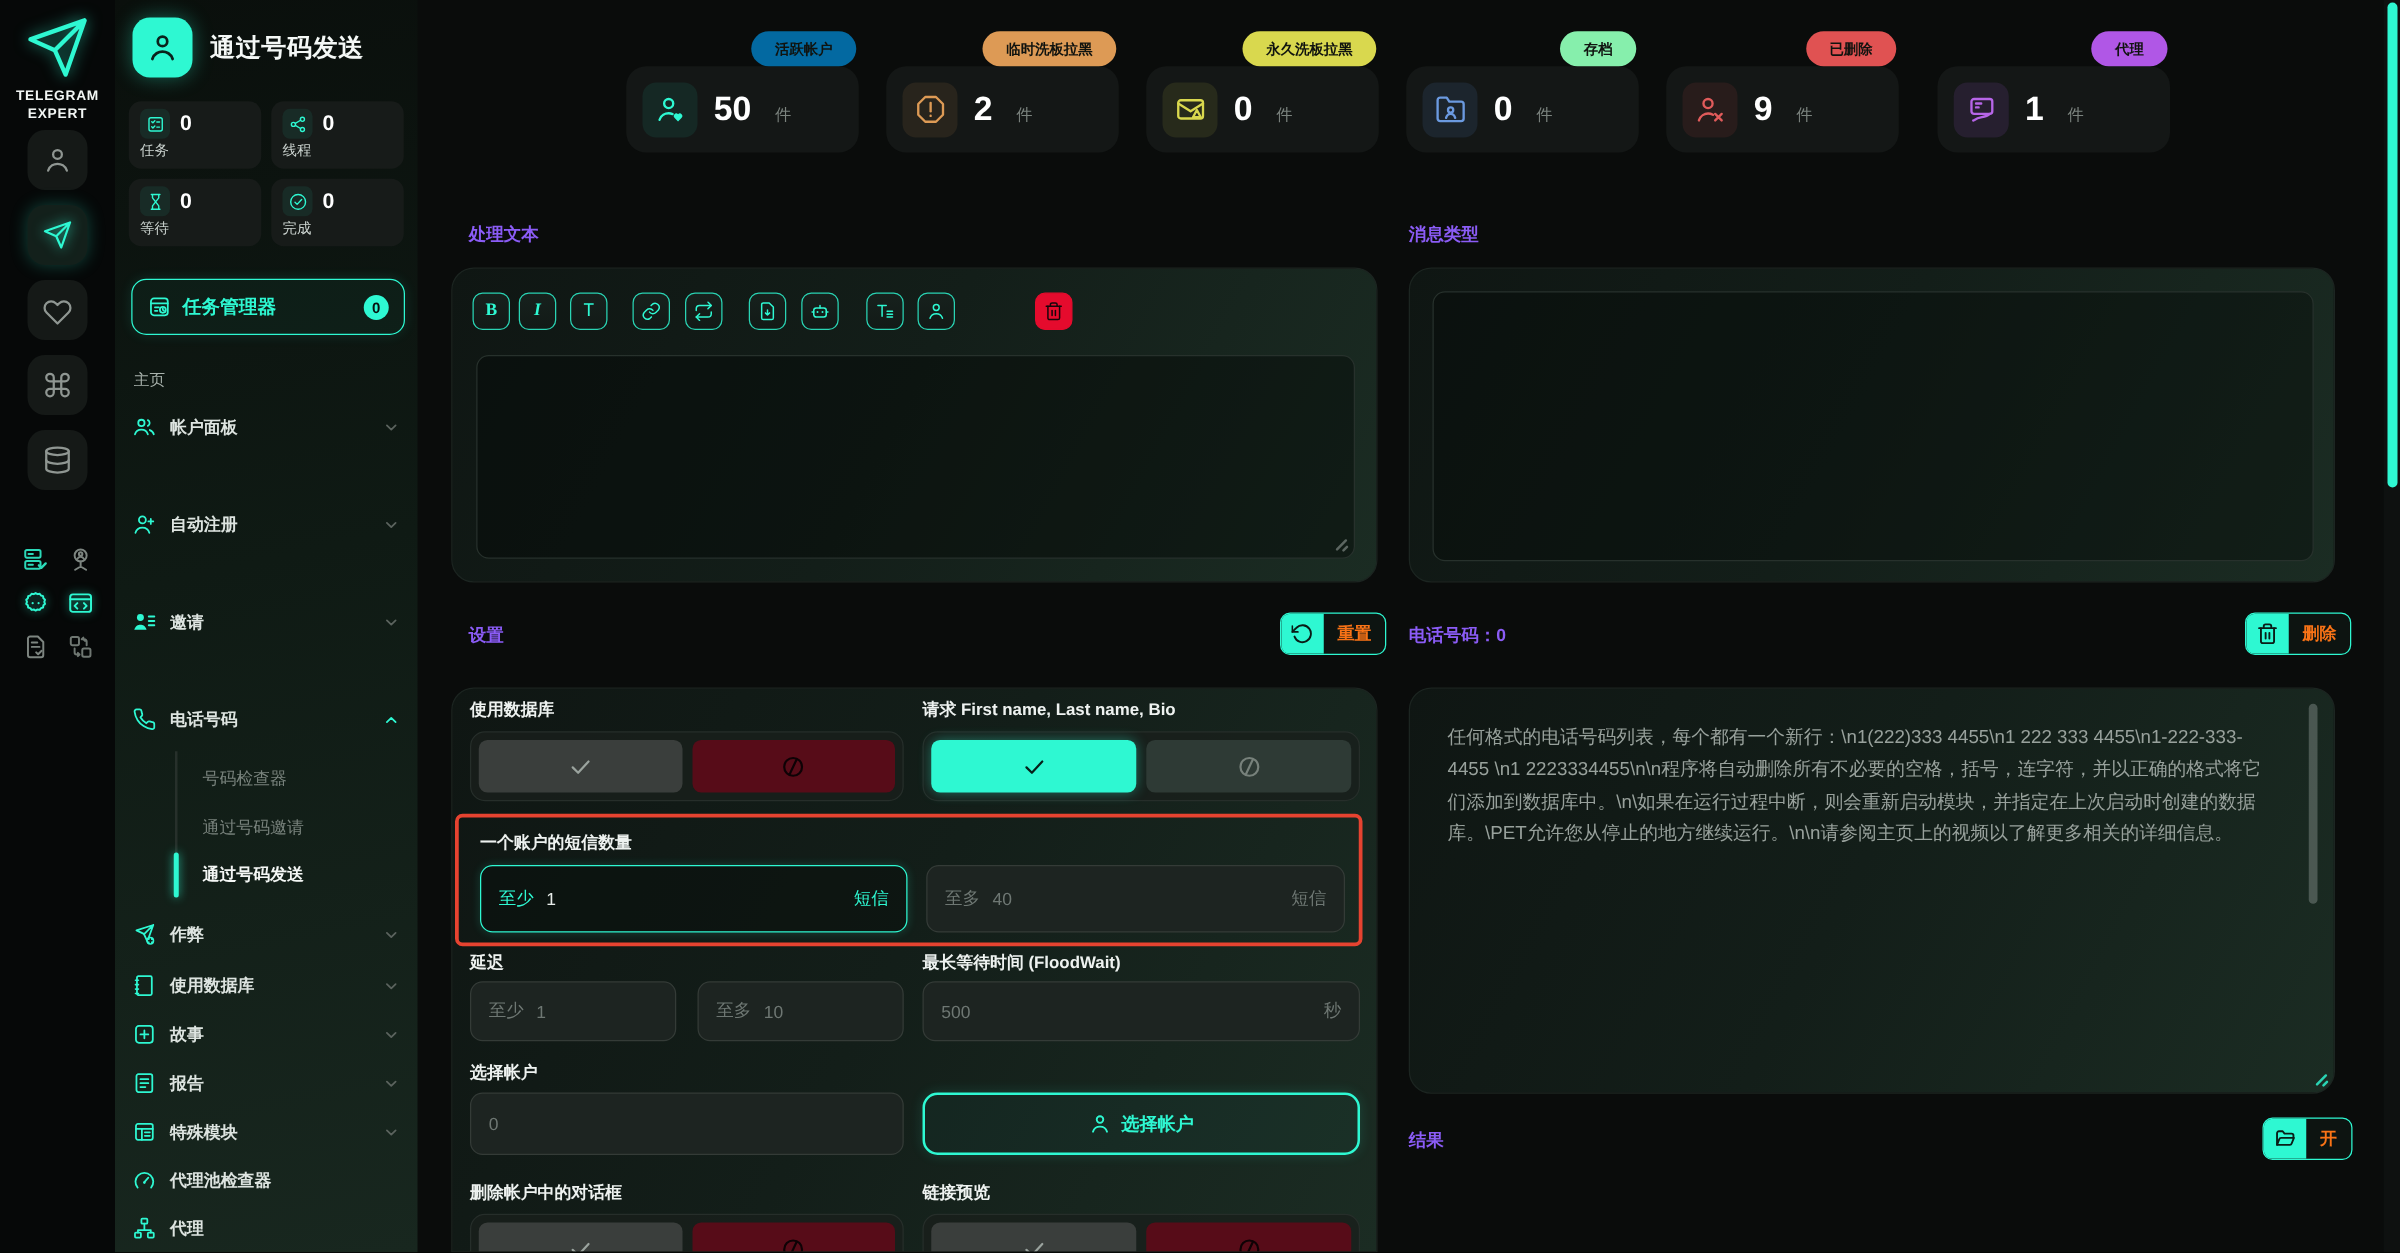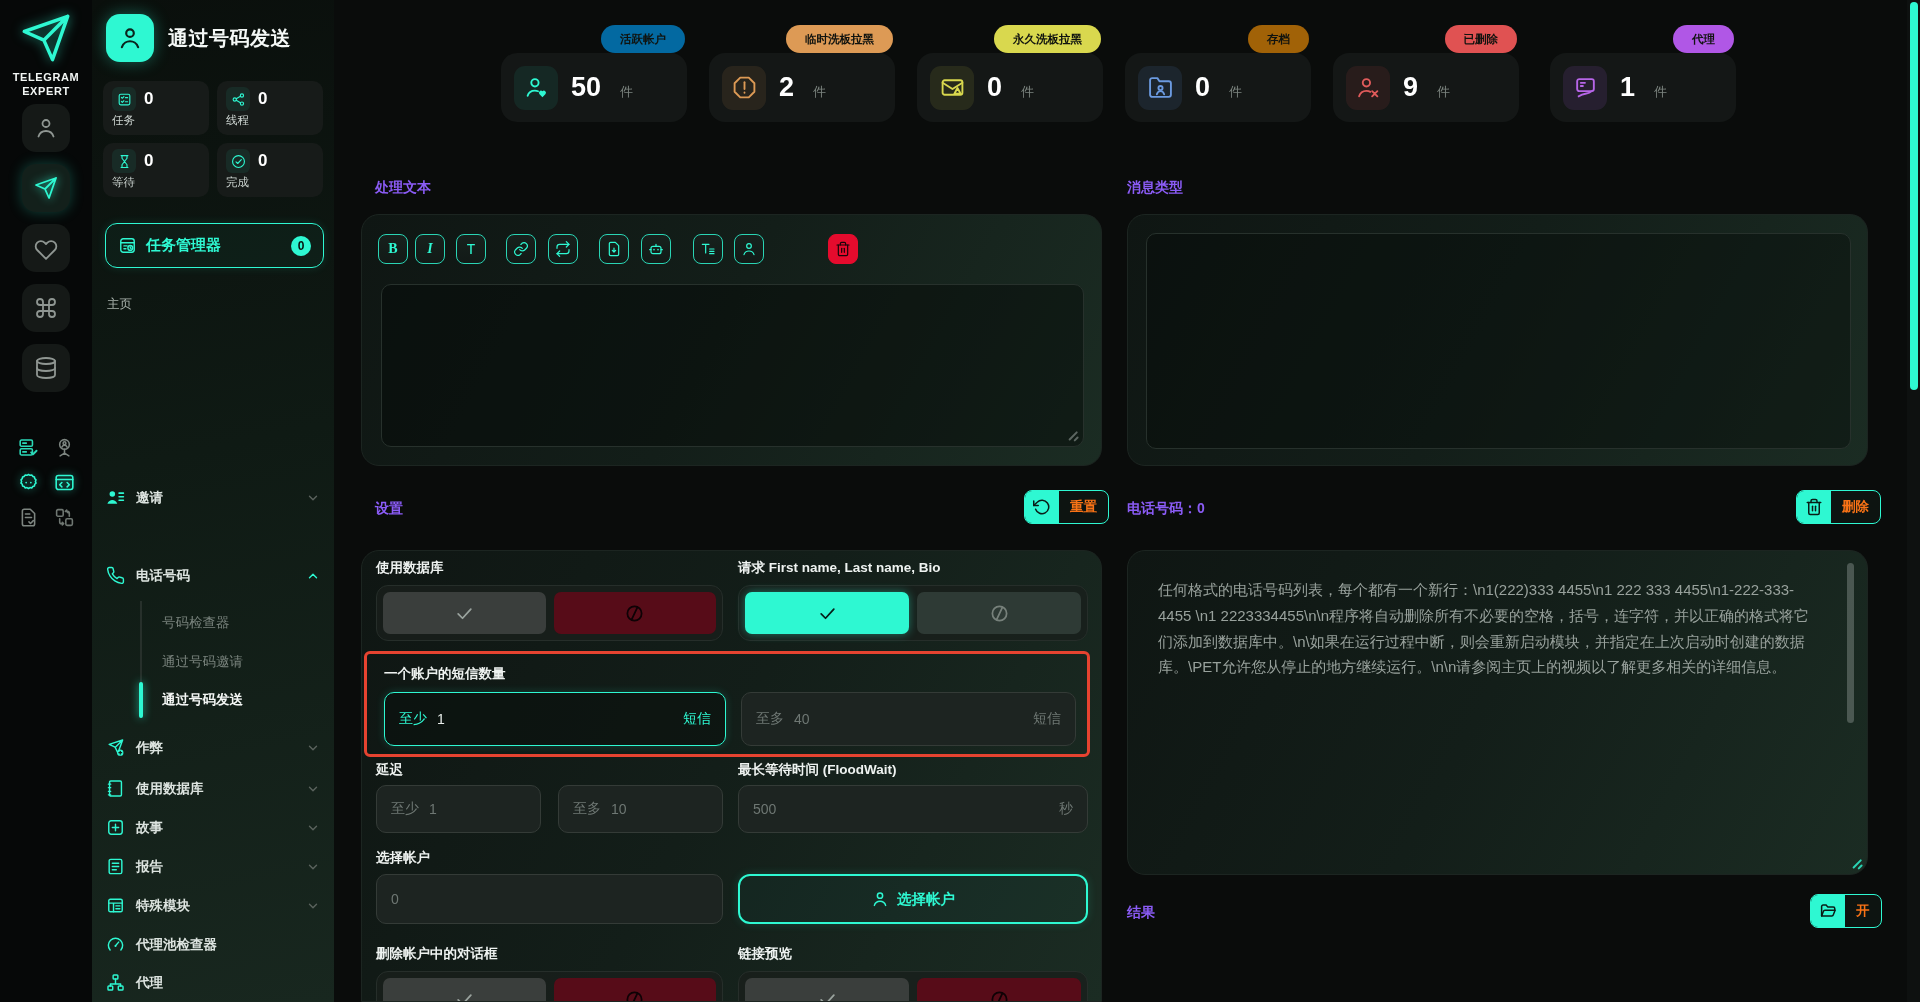--- a/index.html
+++ b/index.html
@@ -56,21 +56,21 @@
   
   .status-card { position:absolute; top:53px; width:186px; height:69px; border-radius:16px; background:#141716; display:flex; align-items:center; gap:13px; padding:0 13px; }
   .sc-badge { position:absolute; top:-28px; right:2px; height:28px; border-radius:14px; padding:0 19px; display:flex; align-items:center; color:#10130f; font-size:11.5px; font-weight:bold; white-space:nowrap; }
   .sc-ic { width:44px; height:44px; border-radius:11px; display:flex; align-items:center; justify-content:center; flex:none; }
   .sc-ic .ic { width:25px; height:25px; }
   .sc-val { color:#fff; font-size:27px; font-weight:bold; }
   .sc-unit { color:#7c847f; font-size:13px; margin-left:6px; margin-top:8px; }
   .c0 .sc-badge{background:#0369a1;} .c0 .sc-ic{background:rgba(35,247,206,.08);color:#2ef8d2;}
   .c1 .sc-badge{background:#dd9a55;} .c1 .sc-ic{background:rgba(221,154,85,.1);color:#dd9a55;}
   .c2 .sc-badge{background:#d9d84e;} .c2 .sc-ic{background:rgba(217,216,78,.1);color:#d9d84e;}
-  .c3 .sc-badge{background:#a16207;text-align:center;} .c3 .sc-ic{background:rgba(93,142,216,.12);color:#6b9ae0;}
+  .c3 .sc-badge{background:#86efac;text-align:center;} .c3 .sc-ic{background:rgba(93,142,216,.12);color:#6b9ae0;}
   .c4 .sc-badge{background:#e05252;} .c4 .sc-ic{background:rgba(224,82,82,.1);color:#e05b5b;}
   .c5 .sc-badge{background:#b057e6;} .c5 .sc-ic{background:rgba(176,87,230,.12);color:#b765e8;}
 
   
   .sec-title { position:absolute; color:#8b5cf6; font-size:14px; font-weight:bold; }
   .split-btn { position:absolute; height:34px; display:flex; align-items:stretch; border:1px solid #2ef8d2; border-radius:8px; overflow:hidden; cursor:pointer; background:#0d1411; }
   .split-ic { width:34px; background:#2ef8d2; color:#0a1d17; display:flex; align-items:center; justify-content:center; }
   .split-ic .ic { width:18px; height:18px; stroke-width:2; }
   .split-lab { display:flex; align-items:center; padding:0 11px; color:#f97316; font-size:13.5px; font-weight:bold; }
 
@@ -460,20 +460,42 @@
   <button class="tm-btn">
     <svg class="ic">
           <use href="#i-taskmgr"></use>
         </svg>
     <span>任务管理器</span>
     <span class="tm-badge">0</span>
   </button>
 
   <div class="sec-label" style="top:296px">主页</div>
 
+  <div class="nav-item" style="top:322px">
+        <svg class="ic">
+          <use href="#i-users"></use>
+        </svg>
+        <span class="nlab">帐户面板</span>
+        <span class="chev">
+          <svg class="ic">
+            <use href="#i-chevd"></use>
+          </svg>
+        </span>
+      </div>
+  <div class="nav-item" style="top:400px">
+        <svg class="ic">
+          <use href="#i-userplus"></use>
+        </svg>
+        <span class="nlab">自动注册</span>
+        <span class="chev">
+          <svg class="ic">
+            <use href="#i-chevd"></use>
+          </svg>
+        </span>
+      </div>
   <div class="nav-item" style="top:478px">
         <svg class="ic">
           <use href="#i-userlines"></use>
         </svg>
         <span class="nlab">邀请</span>
         <span class="chev">
           <svg class="ic">
             <use href="#i-chevd"></use>
           </svg>
         </span>

